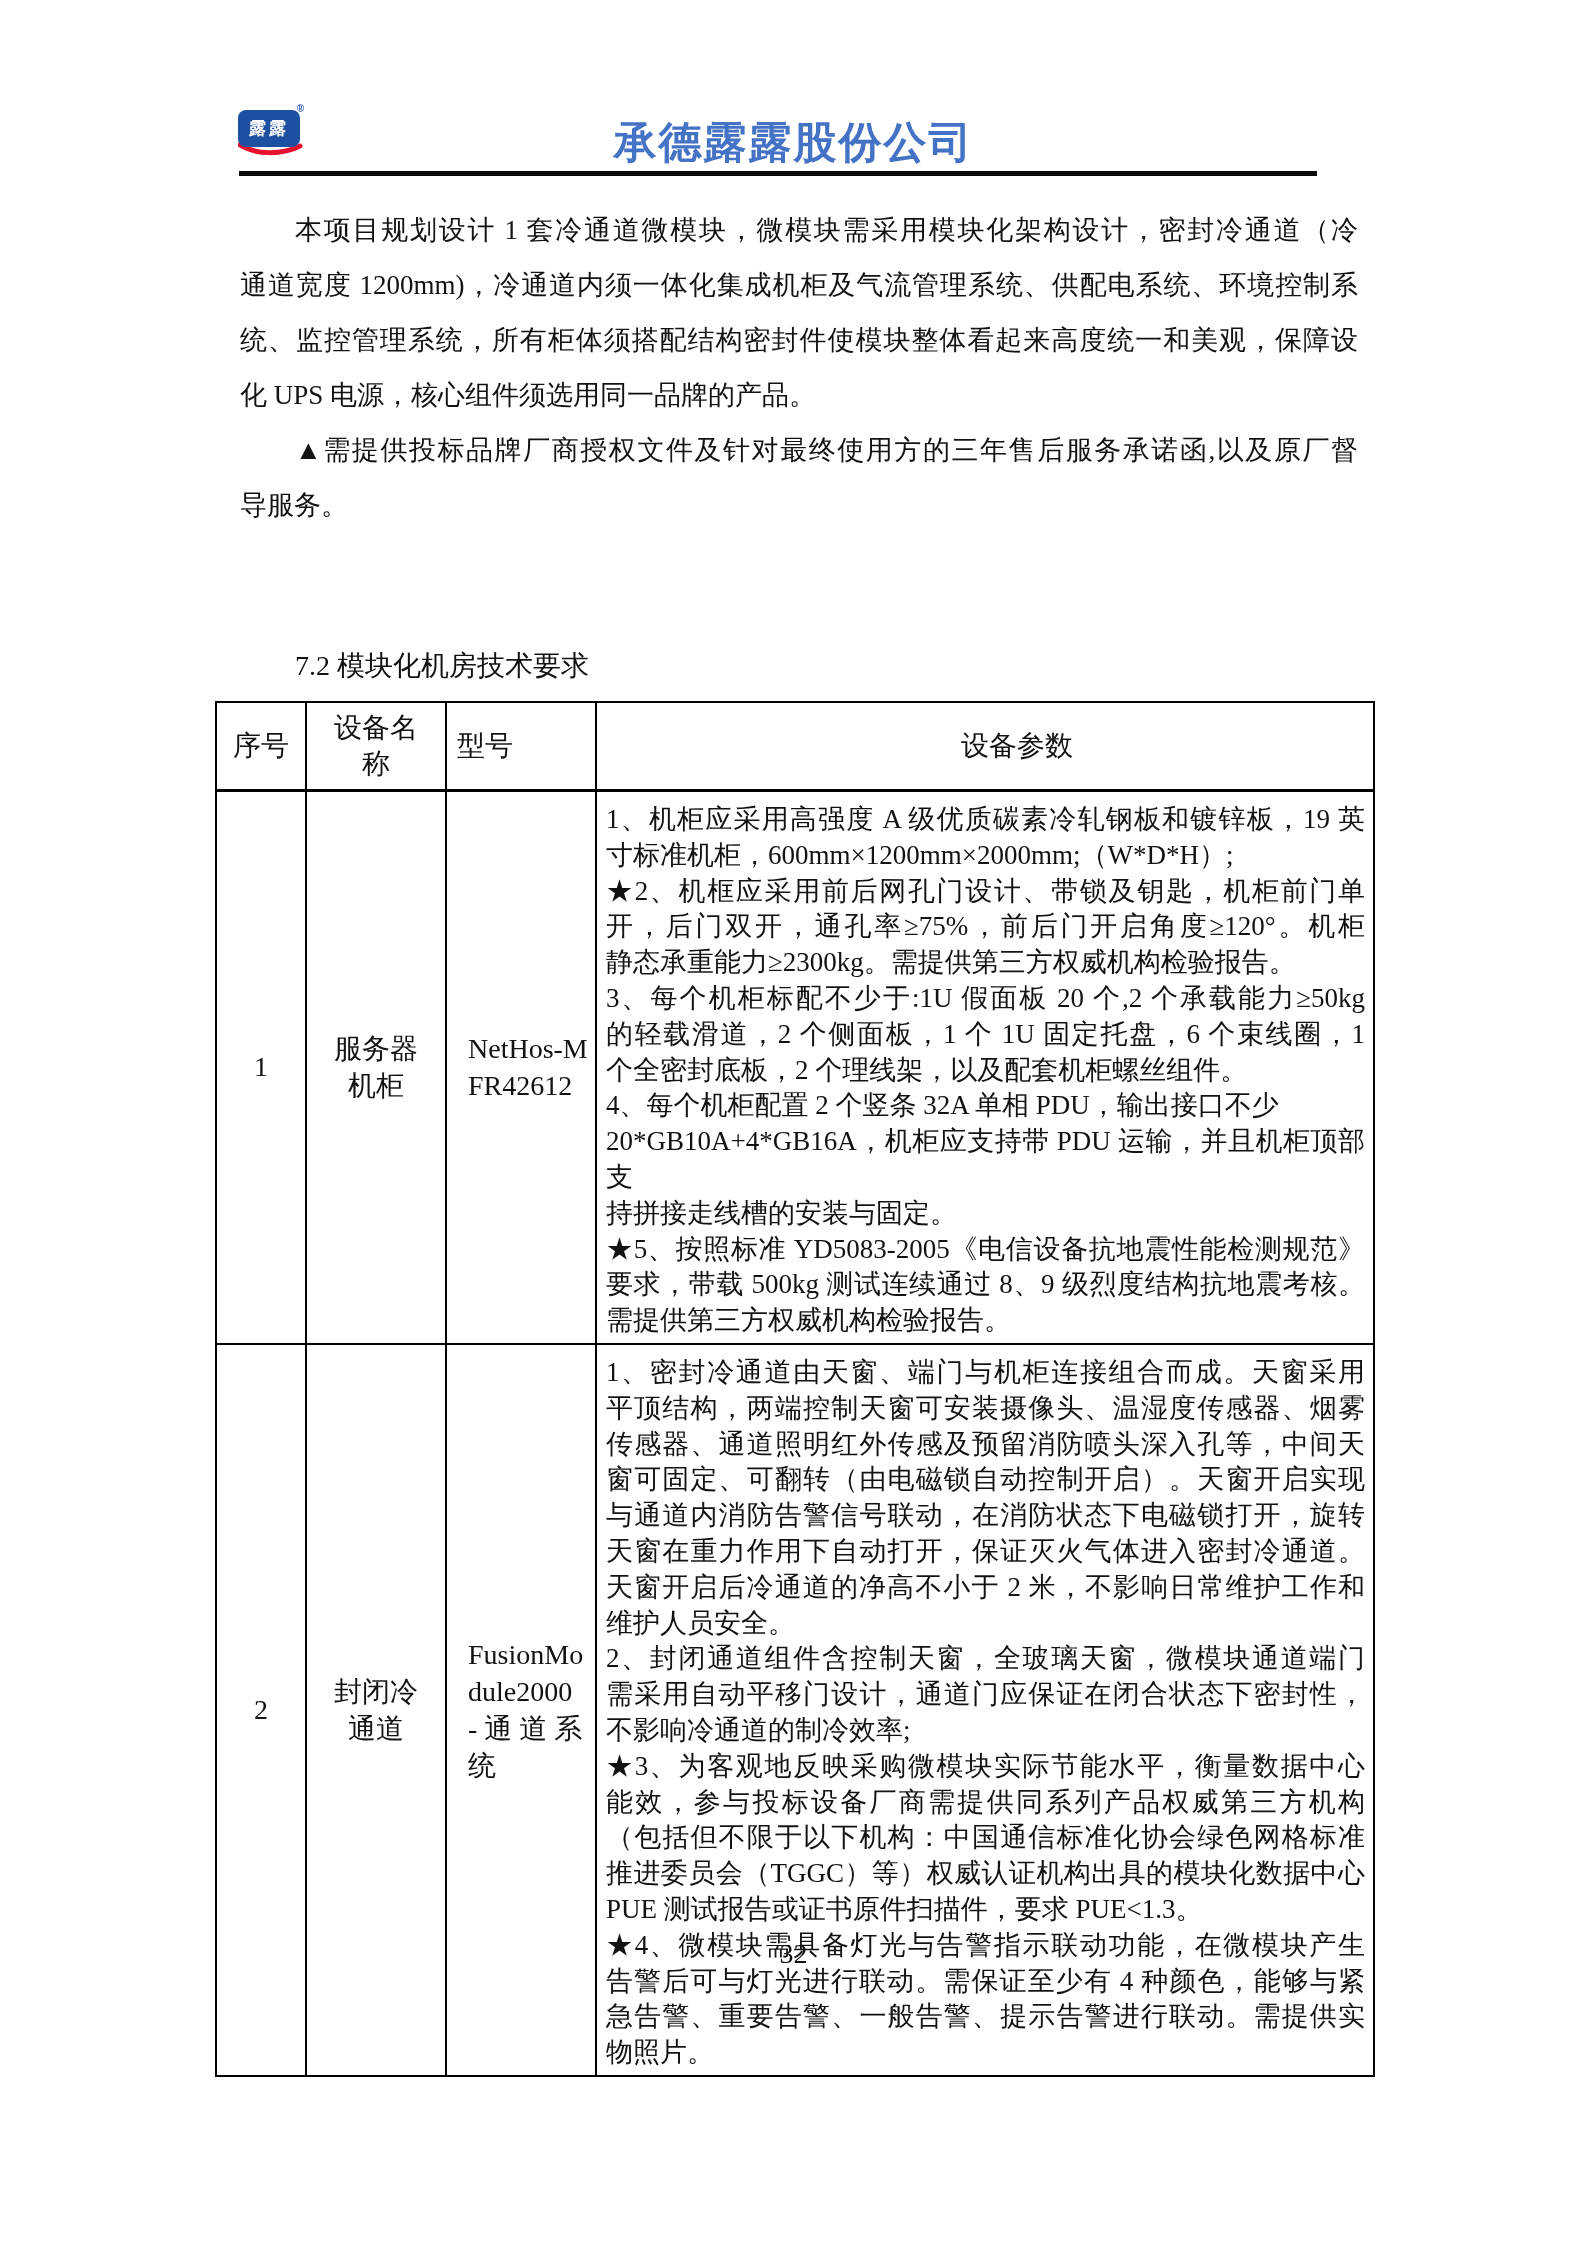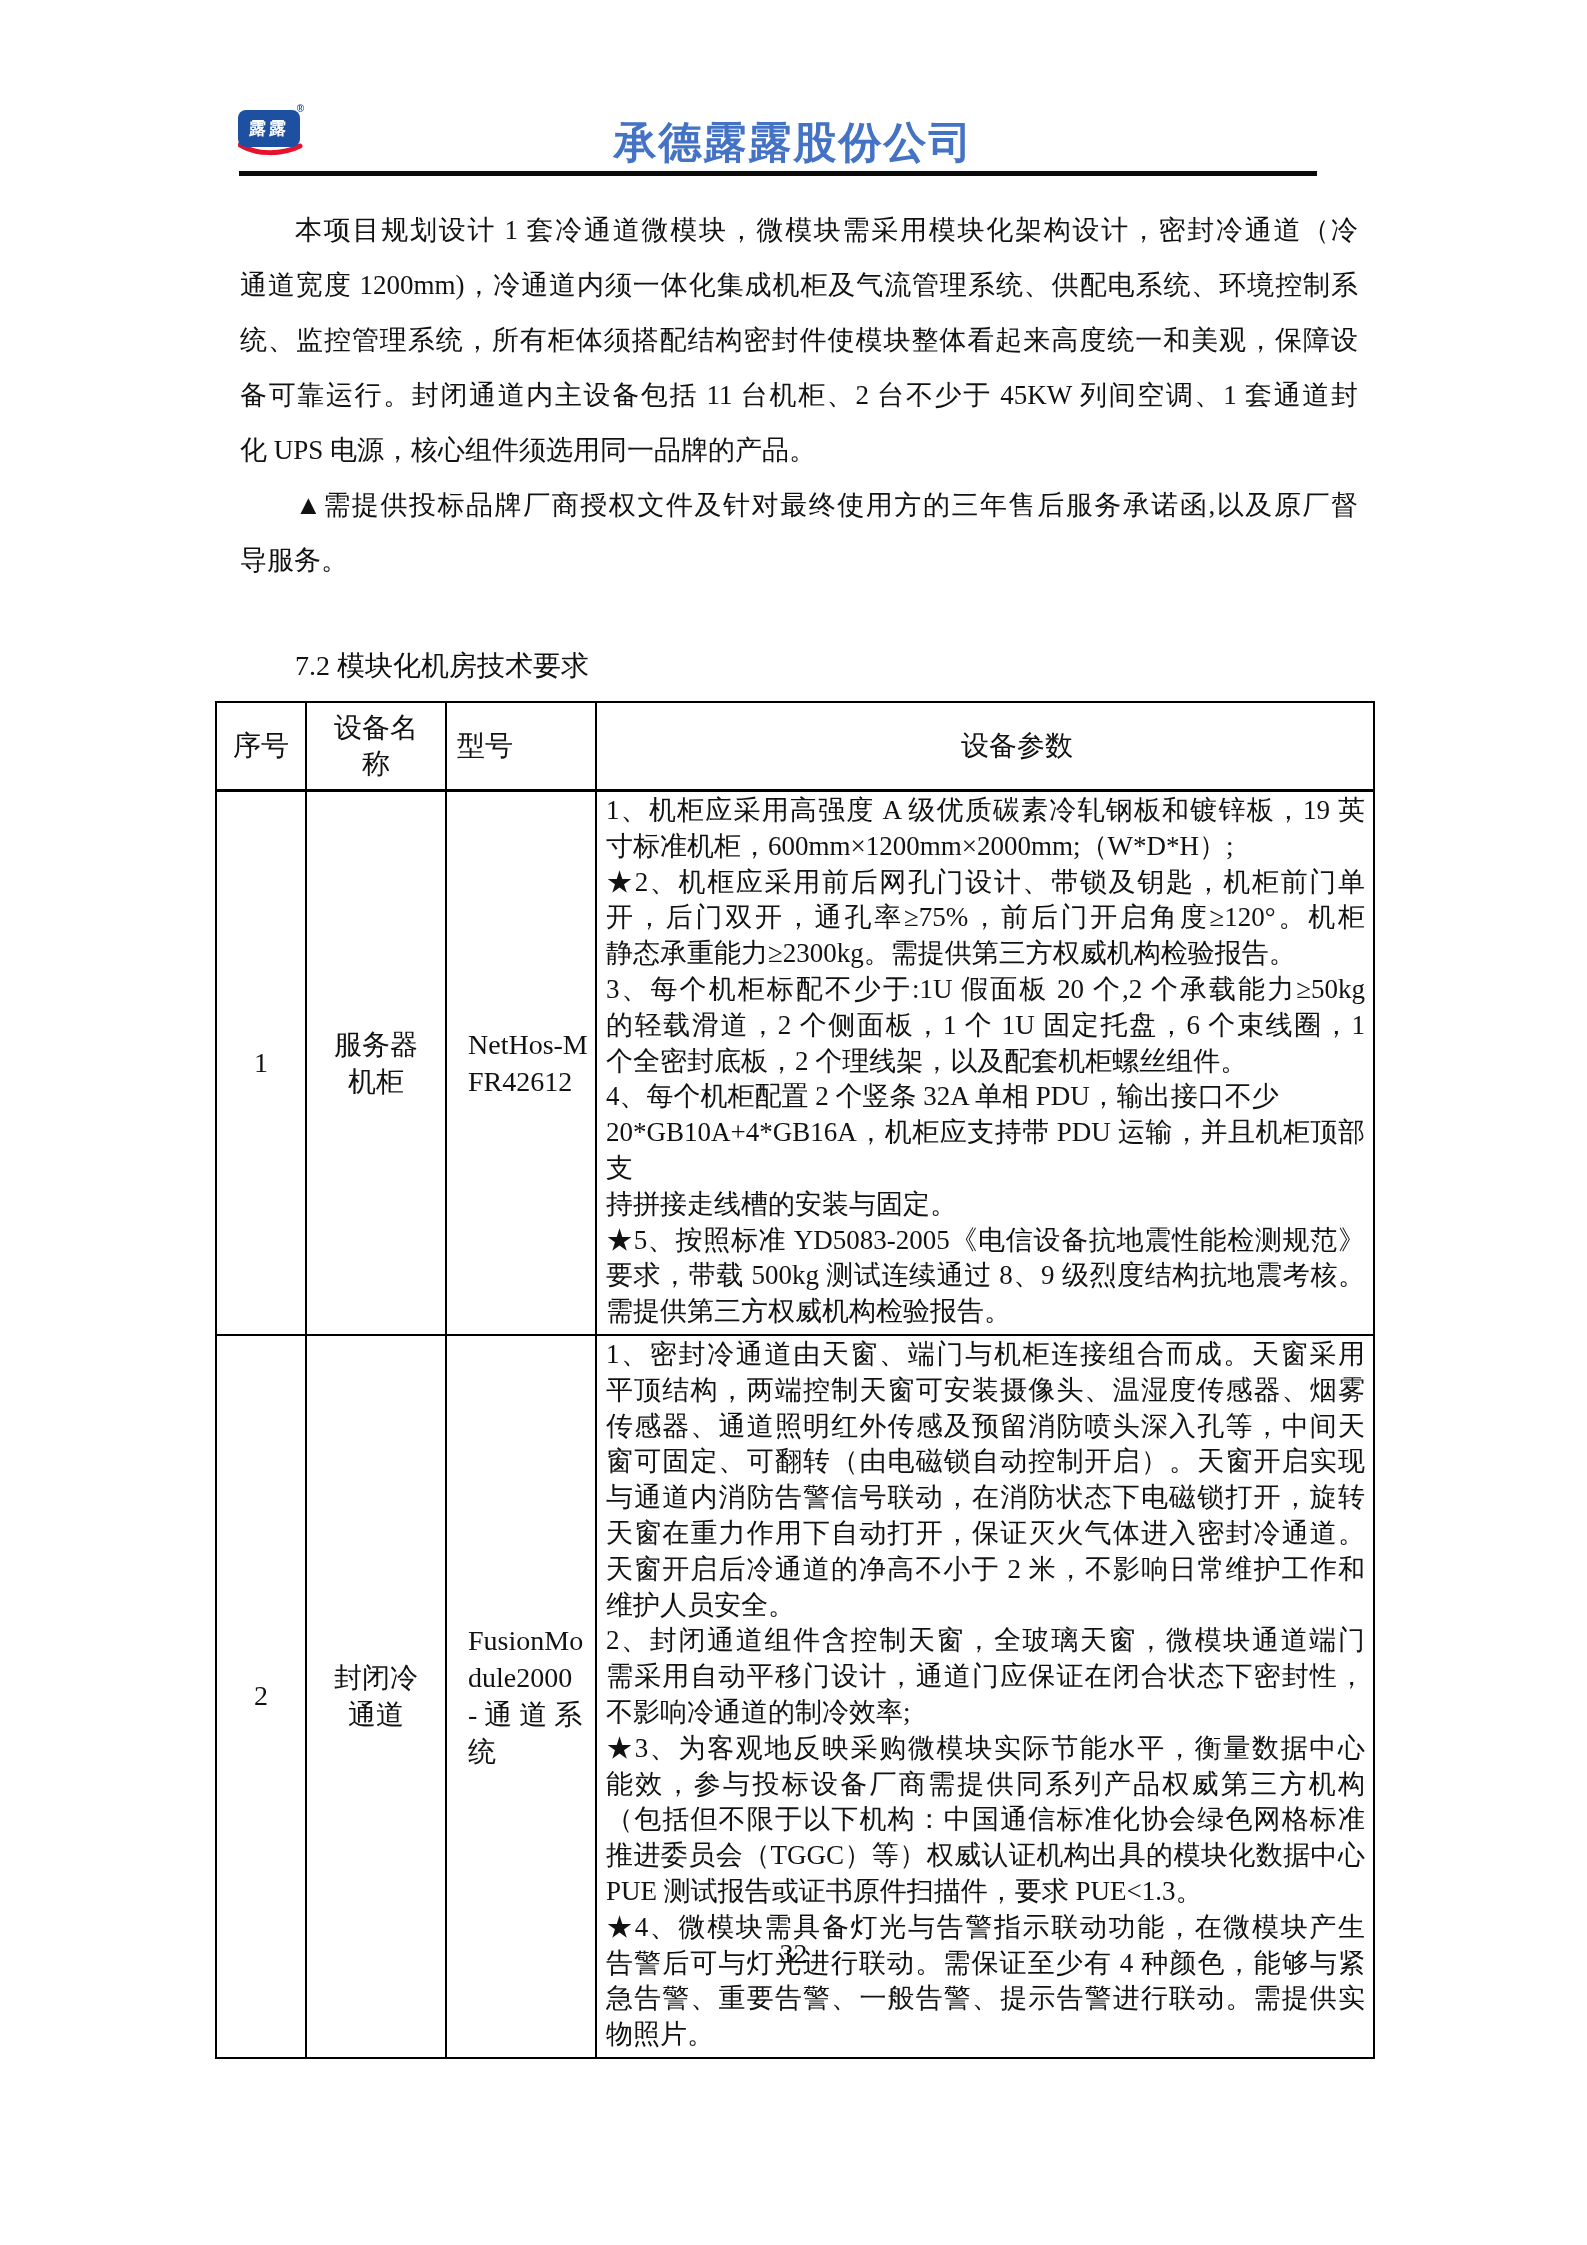--- a/index.html
+++ b/index.html
@@ -54,21 +54,21 @@
     font-weight:normal;height:86px;vertical-align:middle;
     line-height:36px;border-bottom:3px solid #000;
   }
   th.c0{text-align:center;}
   th.c1{text-align:center;}
   th.c2{text-align:left;padding-left:10px;}
   th.c3{text-align:center;padding-left:64px;}
   td.no{text-align:center;vertical-align:middle;font-size:28px;}
   td.name{text-align:center;vertical-align:middle;line-height:37px;font-size:28px;}
   td.model{text-align:left;vertical-align:middle;padding-left:21px;line-height:37px;font-size:28px;}
-  td.params{vertical-align:top;padding:1px 8px 4px 9px;}
+  td.params{vertical-align:top;padding:10px 8px 4px 9px;}
   .param-line{
     font-size:27px;line-height:35.8px;
     text-align:justify;text-align-last:justify;overflow:hidden;
   }
   .param-line.end{text-align-last:left;}
   
   .page-number{position:absolute;top:1938px;left:0;width:100%;text-align:center;font-size:28px;}
 </style>
 </head>
 <body>
@@ -86,21 +86,20 @@
   </div>
 
   <div class="company-title">承德露露股份公司</div>
   <div class="header-rule"></div>
 
   <div class="body-text" id="paragraphs">
       <div class="para">
         <div class="line j indent">本项目规划设计 1 套冷通道微模块，微模块需采用模块化架构设计，密封冷通道（冷</div>
         <div class="line j">通道宽度 1200mm)，冷通道内须一体化集成机柜及气流管理系统、供配电系统、环境控制系</div>
         <div class="line j">统、监控管理系统，所有柜体须搭配结构密封件使模块整体看起来高度统一和美观，保障设</div>
-        <div class="line j">备可靠运行。封闭通道内主设备包括 11 台机柜、2 台不少于 45KW 列间空调、1 套通道封</div>
         <div class="line end">化 UPS 电源，核心组件须选用同一品牌的产品。</div>
       </div>
       <div class="para">
         <div class="line j indent">▲需提供投标品牌厂商授权文件及针对最终使用方的三年售后服务承诺函,以及原厂督</div>
         <div class="line end">导服务。</div>
       </div>
     </div>
 
   <div class="section-heading">7.2 模块化机房技术要求</div>
 

